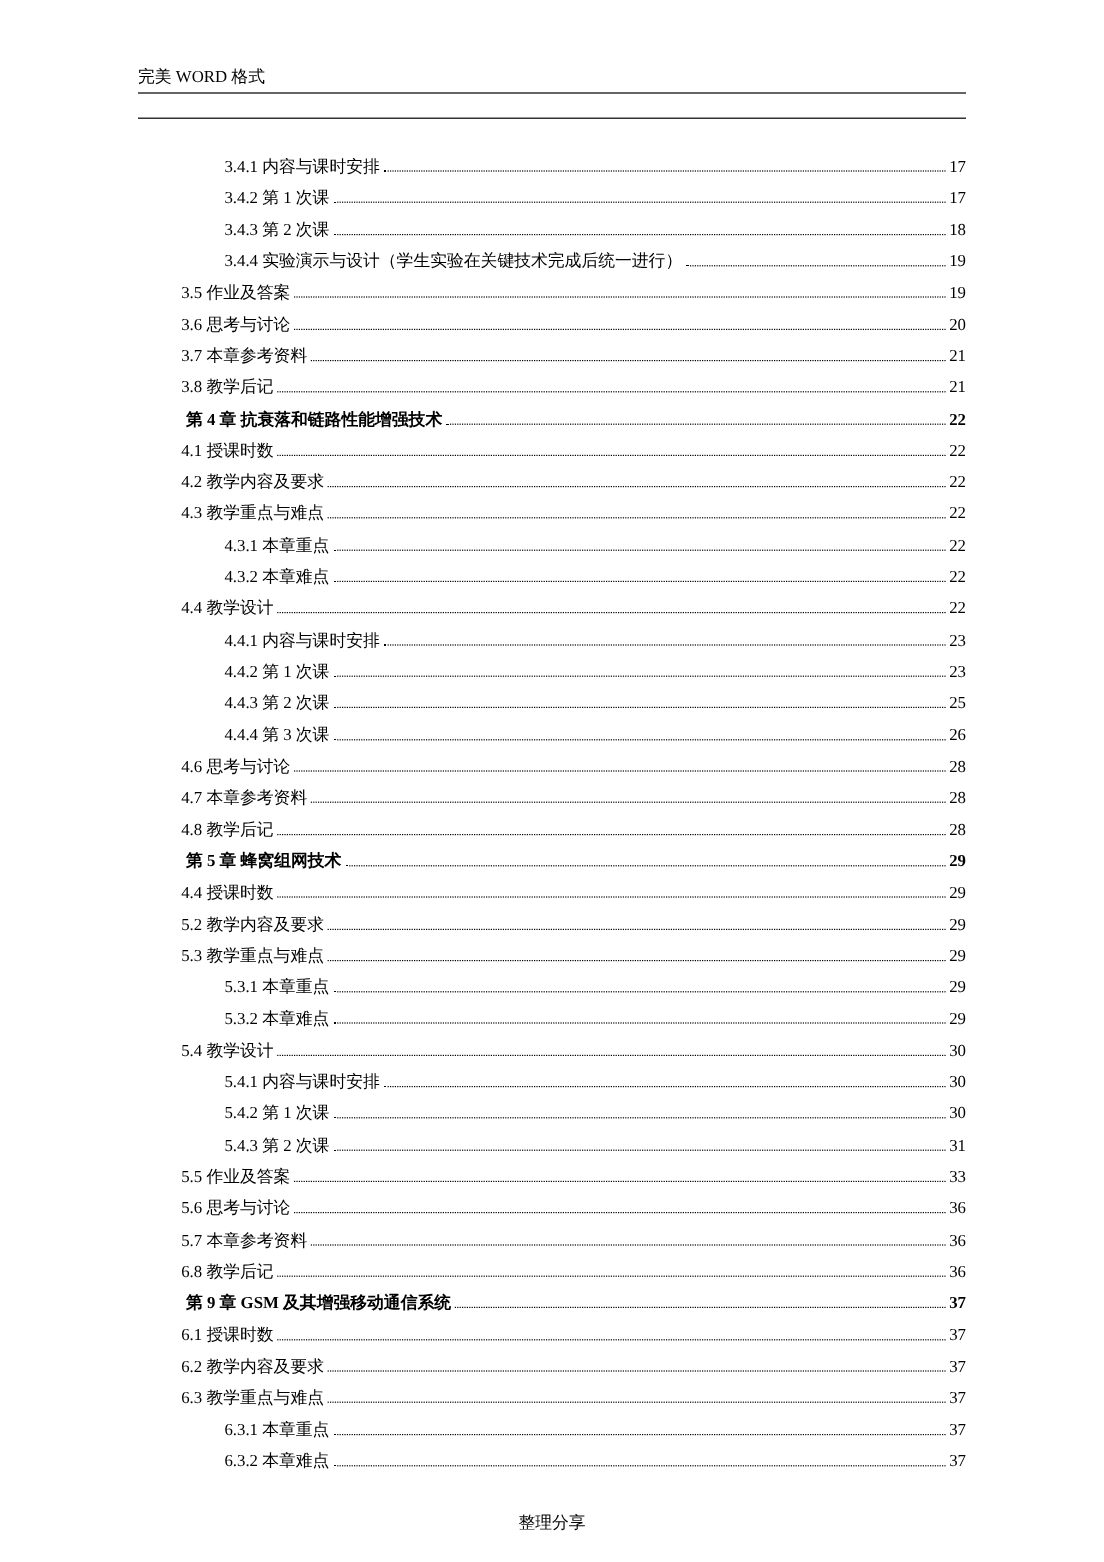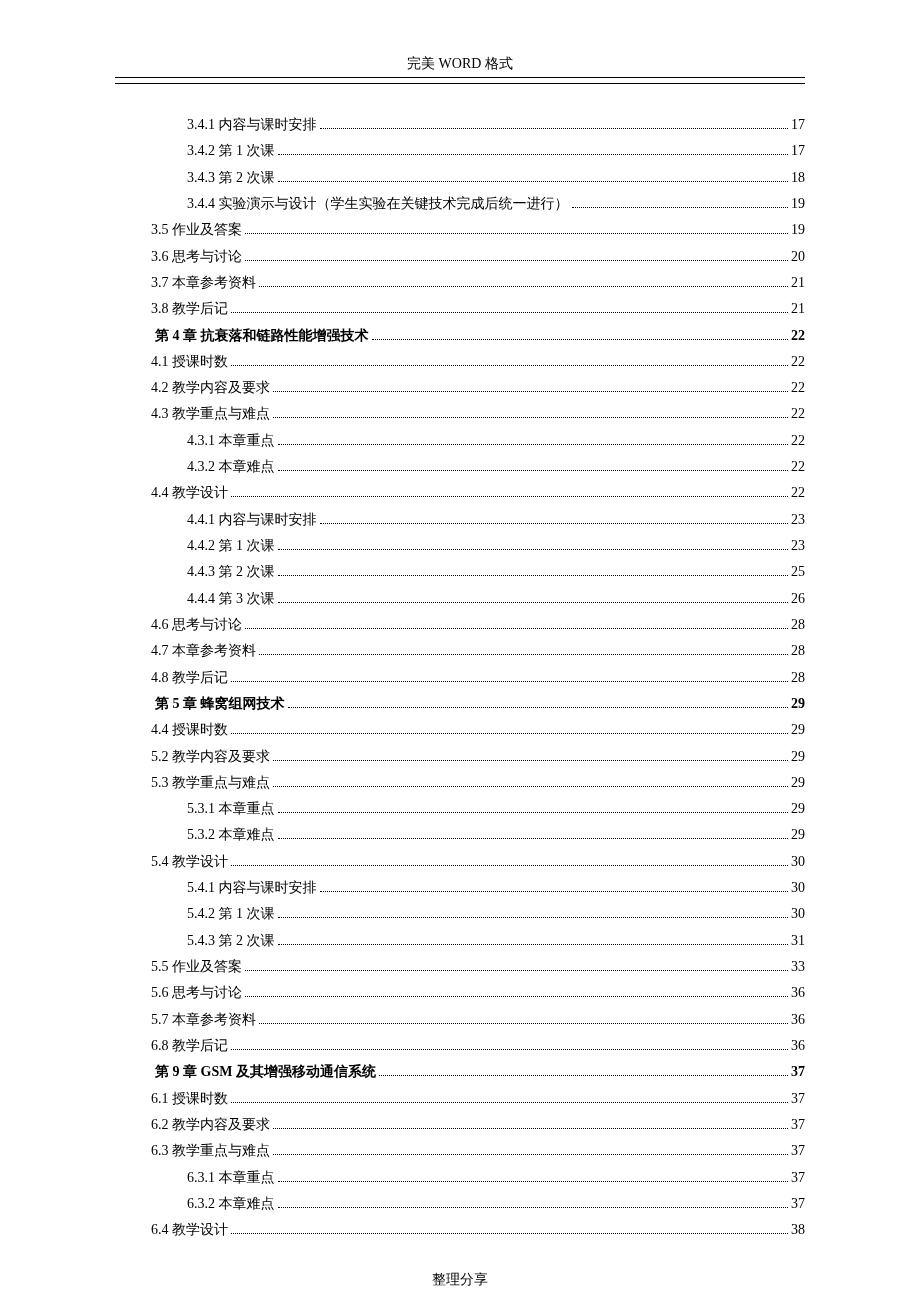--- a/index.html
+++ b/index.html
@@ -8,25 +8,25 @@
       font-family: "SimSun", "宋体", serif;
       width: 920px;
       margin: 0 auto;
       color: #000;
     }
     .page {
       width: 920px;
       padding: 55px 115px 40px 115px;
     }
     .header {
-      text-align: center;
+      text-align: left;
       font-size: 14px;
       padding-bottom: 4px;
       border-bottom: 1.5px solid #000;
-      margin-bottom: 5px;
+      margin-bottom: 20px;
     }
     .header-inner {
       border-bottom: 0.5px solid #000;
       height: 0;
       margin-bottom: 28px;
     }
     .toc {
       font-size: 14px;
     }
     .toc-row {
@@ -269,21 +269,16 @@
       <div class="toc-row indent-3">
         <span class="toc-label">6.3.1  本章重点</span>
         <span class="toc-dots"></span>
         <span class="toc-page">37</span>
       </div>
       <div class="toc-row indent-3">
         <span class="toc-label">6.3.2  本章难点</span>
         <span class="toc-dots"></span>
         <span class="toc-page">37</span>
       </div>
-      <div class="toc-row indent-2">
-        <span class="toc-label">6.4  教学设计</span>
-        <span class="toc-dots"></span>
-        <span class="toc-page">38</span>
-      </div>
     </div>
 
   <div class="footer">整理分享</div>
 </div>
 
 </body></html>

